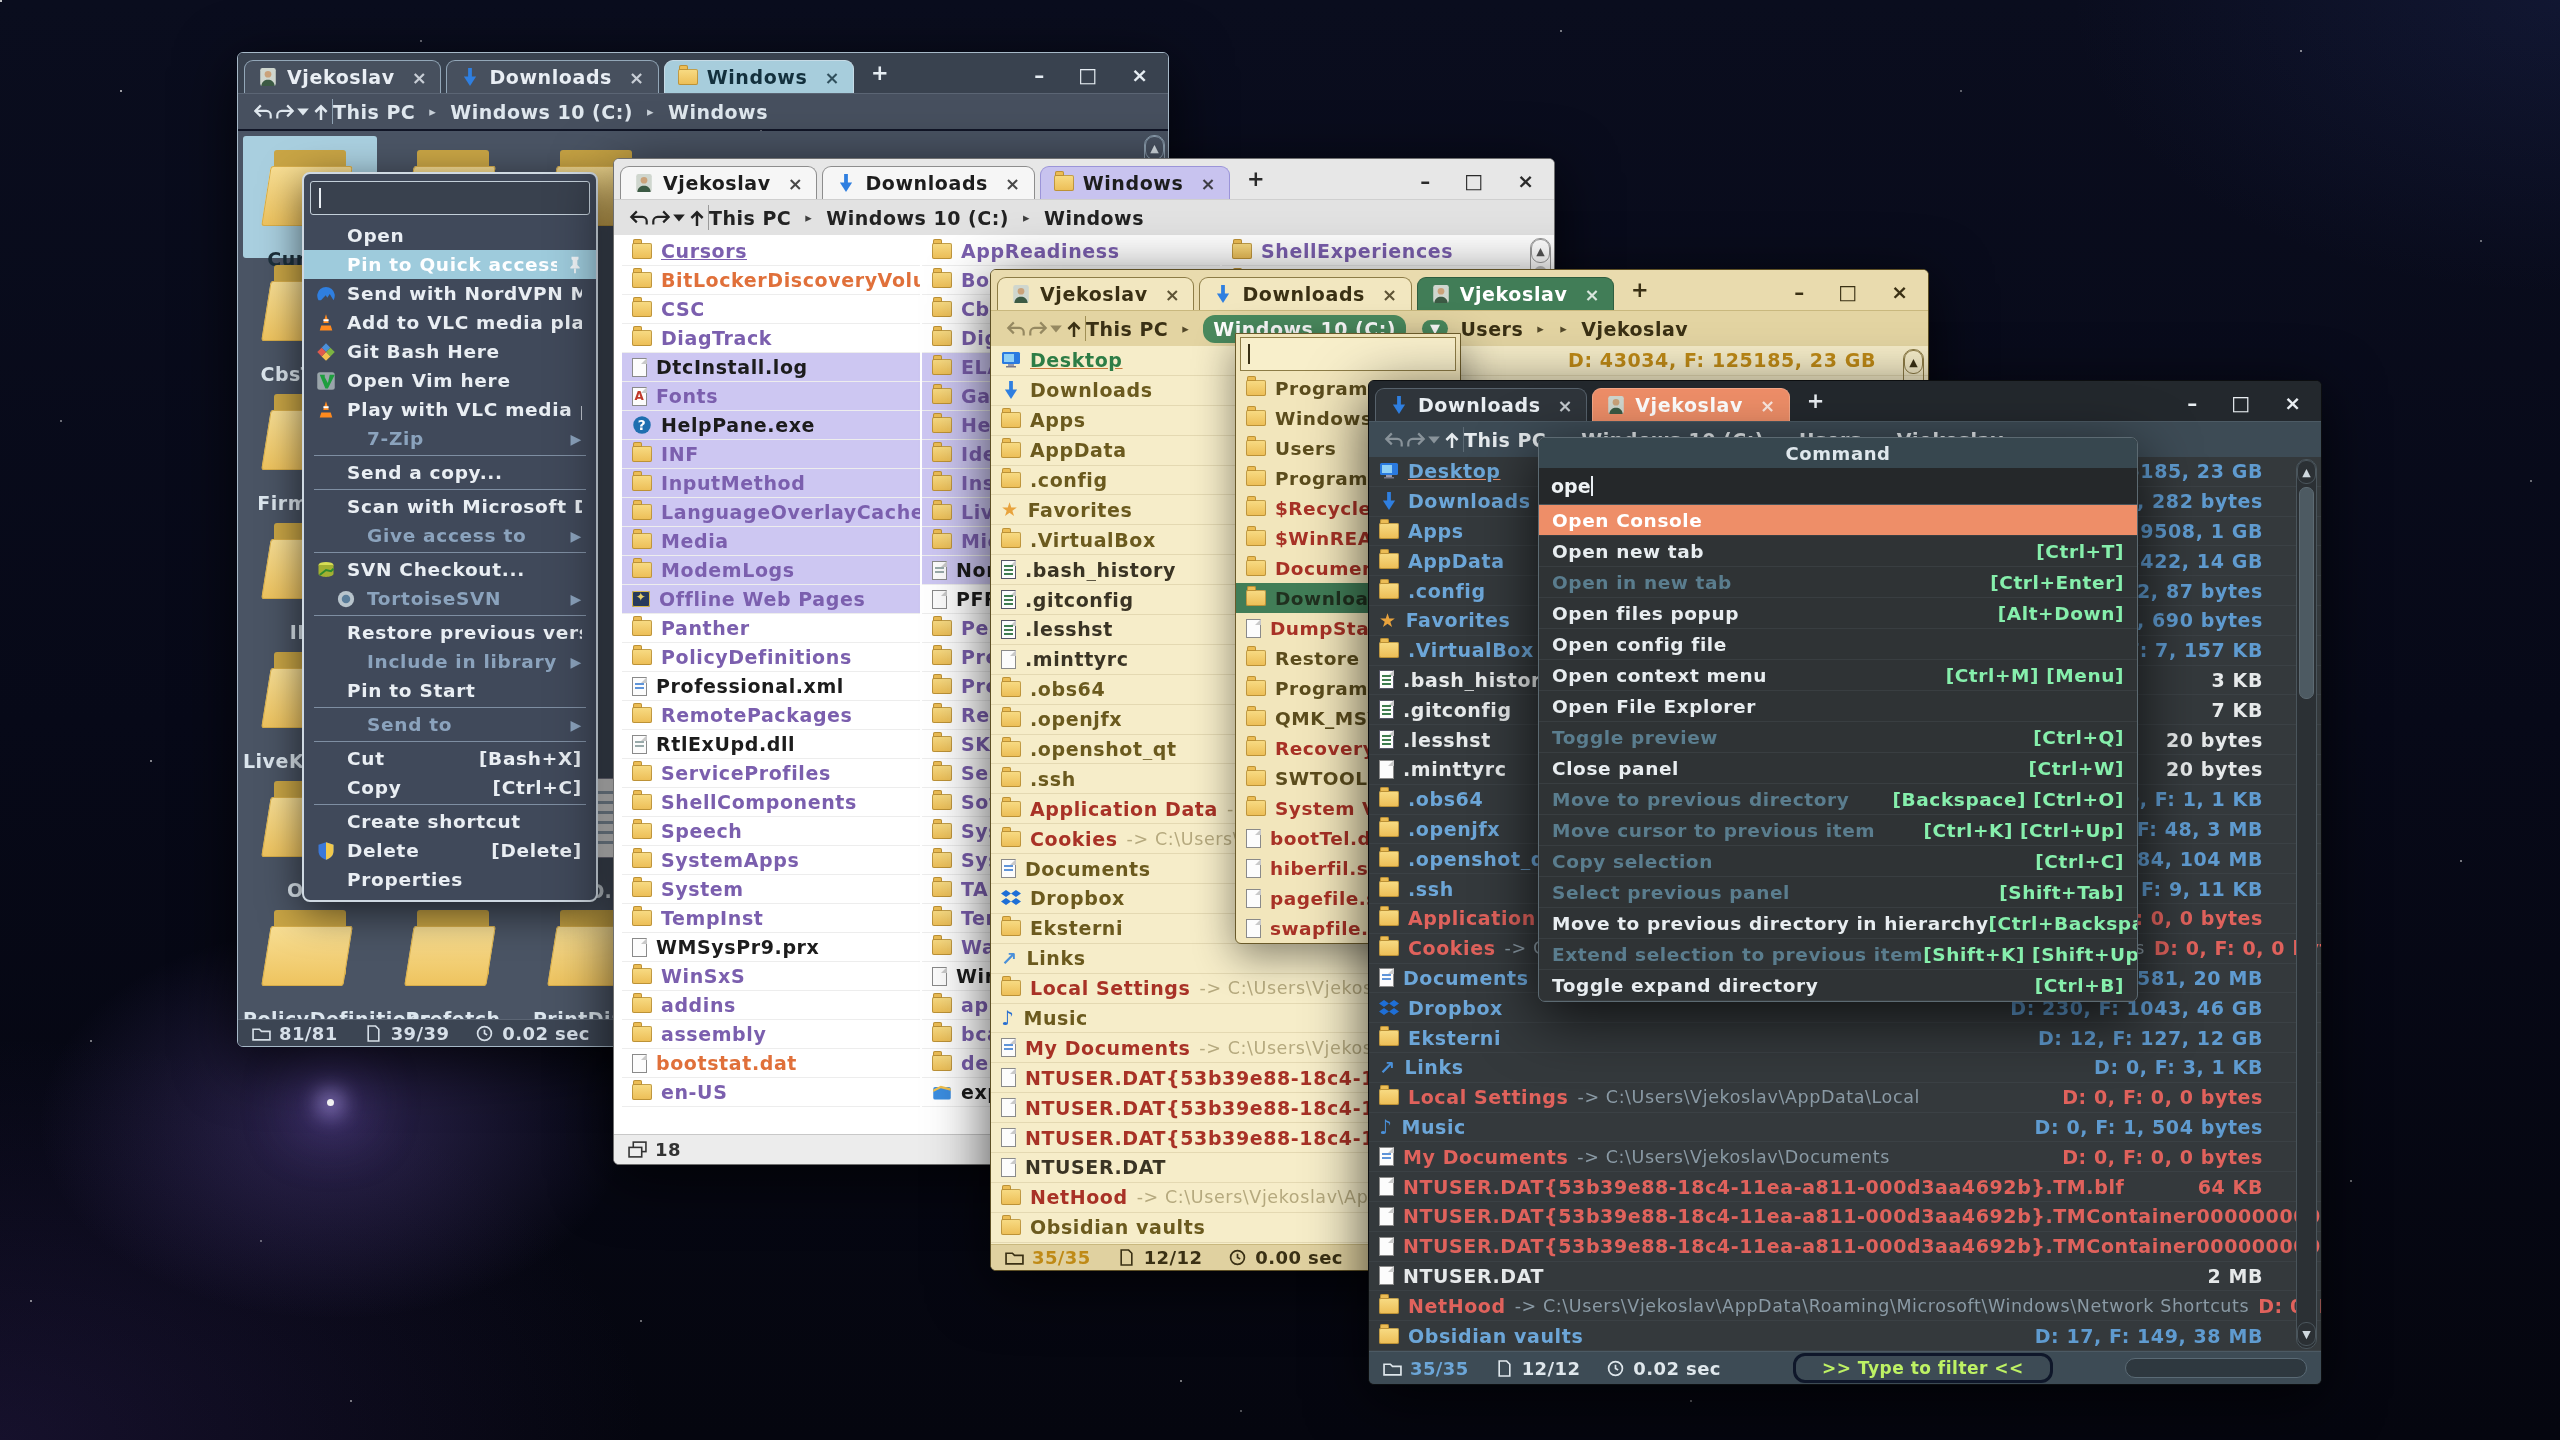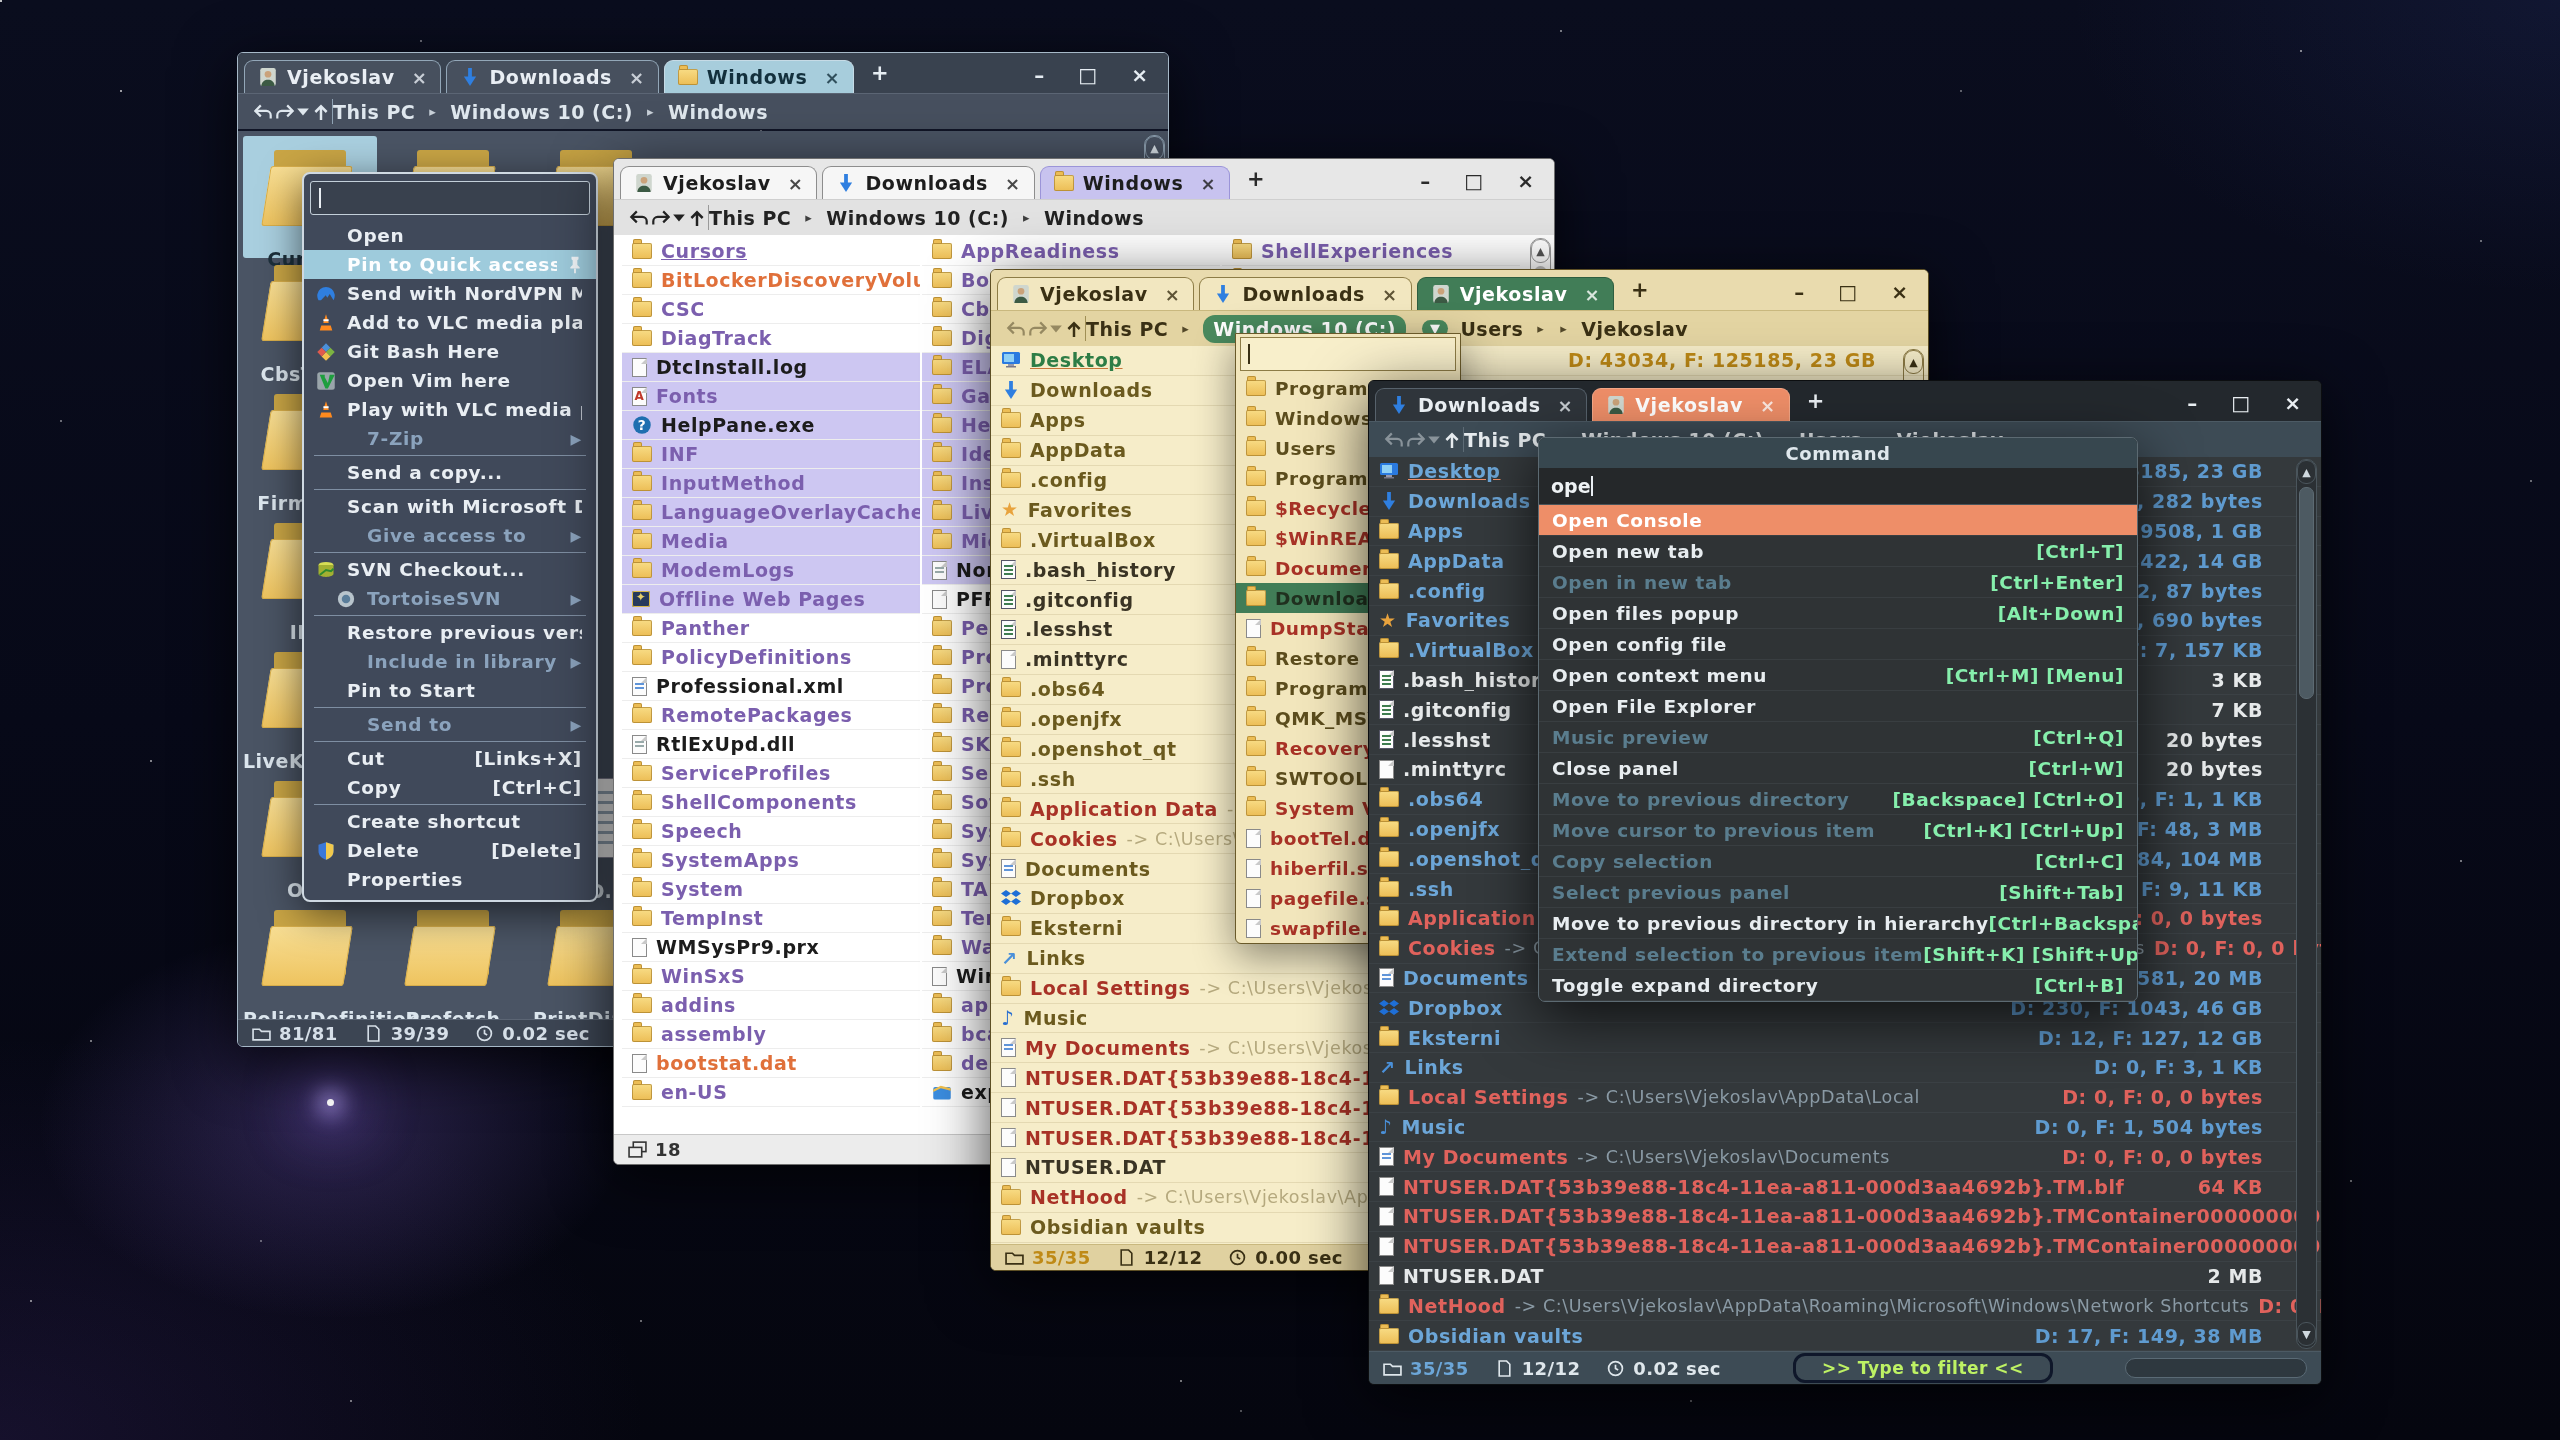--- a/index.html
+++ b/index.html
@@ -454,21 +454,21 @@
     <div class="msep"></div>
     <div class="mitem dis">
       <span class="mpad"></span>
       <span class="mlab">Send to</span>
       <span class="msub">▶</span>
     </div>
     <div class="msep"></div>
     <div class="mitem">
       <span class="mpad"></span>
       <span class="mlab">Cut</span>
-      <span class="msc">[Links+X]</span>
+      <span class="msc">[Bash+X]</span>
     </div>
     <div class="mitem">
       <span class="mpad"></span>
       <span class="mlab">Copy</span>
       <span class="msc">[Ctrl+C]</span>
     </div>
     <div class="msep"></div>
     <div class="mitem">
       <span class="mpad"></span>
       <span class="mlab">Create shortcut</span>
@@ -1511,21 +1511,21 @@
         <span>Open config file</span>
       </div>
       <div class="pitem">
         <span>Open context menu</span>
         <span class="psc dimblue">[Ctrl+M] [Menu]</span>
       </div>
       <div class="pitem">
         <span>Open File Explorer</span>
       </div>
       <div class="pitem dis">
-        <span>Music preview</span>
+        <span>Toggle preview</span>
         <span class="psc dimblue">[Ctrl+Q]</span>
       </div>
       <div class="pitem">
         <span>Close panel</span>
         <span class="psc dimblue">[Ctrl+W]</span>
       </div>
       <div class="pitem dis">
         <span>Move to previous directory</span>
         <span class="psc dimblue">[Backspace] [Ctrl+O]</span>
       </div>

